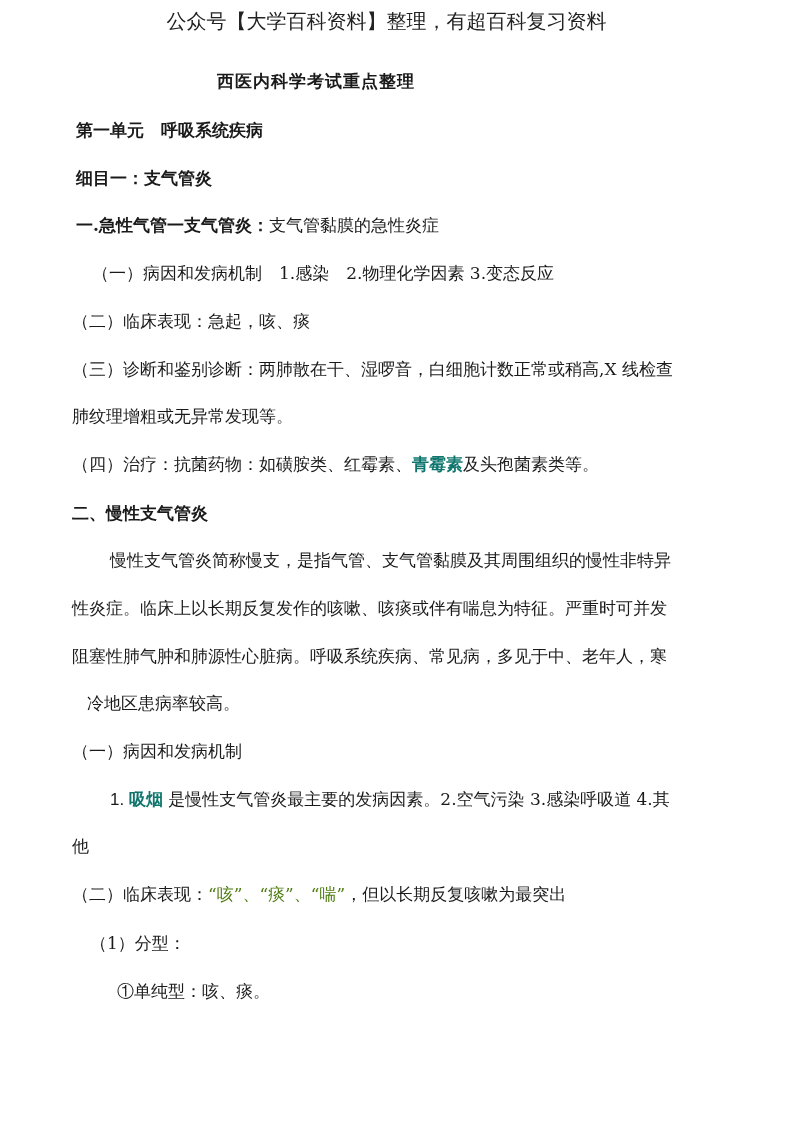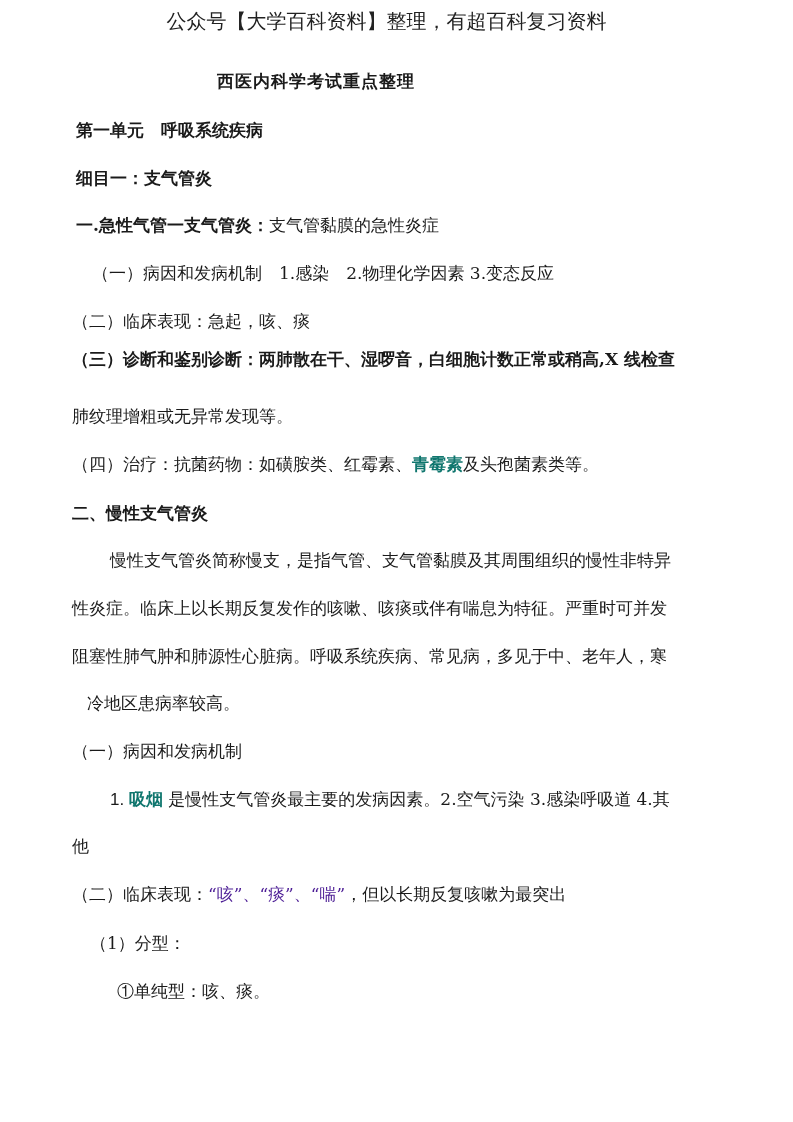--- a/index.html
+++ b/index.html
@@ -6,21 +6,21 @@
   body {
     width: 793px; height: 1122px; position: relative; overflow: hidden;
     font-family: "DejaVu Serif", "Liberation Serif", serif;
     color: #1a1a1a;
   }
   .line { position: absolute; white-space: nowrap; font-size: 17px; line-height: 24px; }
   .header { left: 0; width: 773px; text-align: center; top: 9px; font-size: 20px; color: #222; font-family: "DejaVu Serif", serif; }
   .title { left: 0; width: 632px; text-align: center; top: 69px; font-weight: bold; font-size: 17px; letter-spacing: 1px; }
   .bold { font-weight: bold; }
   .red-bold { color: #0f766e; font-weight: bold; }
-  .red-light { color: #4c1d95; text-align: center; }
+  .red-light { color: #4d7c0f; text-align: center; }
   .num { font-family: "Liberation Sans", sans-serif; }
 </style>
 </head>
 <body>
 
 <div class="line header">公众号【大学百科资料】整理，有超百科复习资料</div>
 
 <div class="line title">西医内科学考试重点整理</div>
 
 <div class="line bold" style="left:76px; top:118px;">第一单元　呼吸系统疾病</div>
@@ -28,21 +28,21 @@
 <div class="line bold" style="left:76px; top:166px;">细目一：支气管炎</div>
 
 <div class="line" style="left:76px; top:213px;">
   <span class="bold">一.急性气管一支气管炎：</span><span>支气管黏膜的急性炎症</span>
 </div>
 
 <div class="line" style="left:72px; top:261px;margin-left:20px;">（一）病因和发病机制　1.感染　2.物理化学因素 3.变态反应</div>
 
 <div class="line" style="left:72px; top:309px;">（二）临床表现：急起，咳、痰</div>
 
-<div class="line" style="left:72px; top:347px;font-weight:bold;">（三）诊断和鉴别诊断：两肺散在干、湿啰音，白细胞计数正常或稍高,X 线检查</div>
+<div class="line" style="left:72px; top:357px;">（三）诊断和鉴别诊断：两肺散在干、湿啰音，白细胞计数正常或稍高,X 线检查</div>
 <div class="line" style="left:72px; top:404px;">肺纹理增粗或无异常发现等。</div>
 
 <div class="line" style="left:72px; top:452px;">
   <span>（四）治疗：抗菌药物：如磺胺类、红霉素、</span><span class="red-bold">青霉素</span><span>及头孢菌素类等。</span>
 </div>
 
 <div class="line bold" style="left:72px; top:501px;">二、慢性支气管炎</div>
 
 <div class="line" style="left:110px; top:548px;">慢性支气管炎简称慢支，是指气管、支气管黏膜及其周围组织的慢性非特异</div>
 <div class="line" style="left:72px; top:596px;">性炎症。临床上以长期反复发作的咳嗽、咳痰或伴有喘息为特征。严重时可并发</div>

